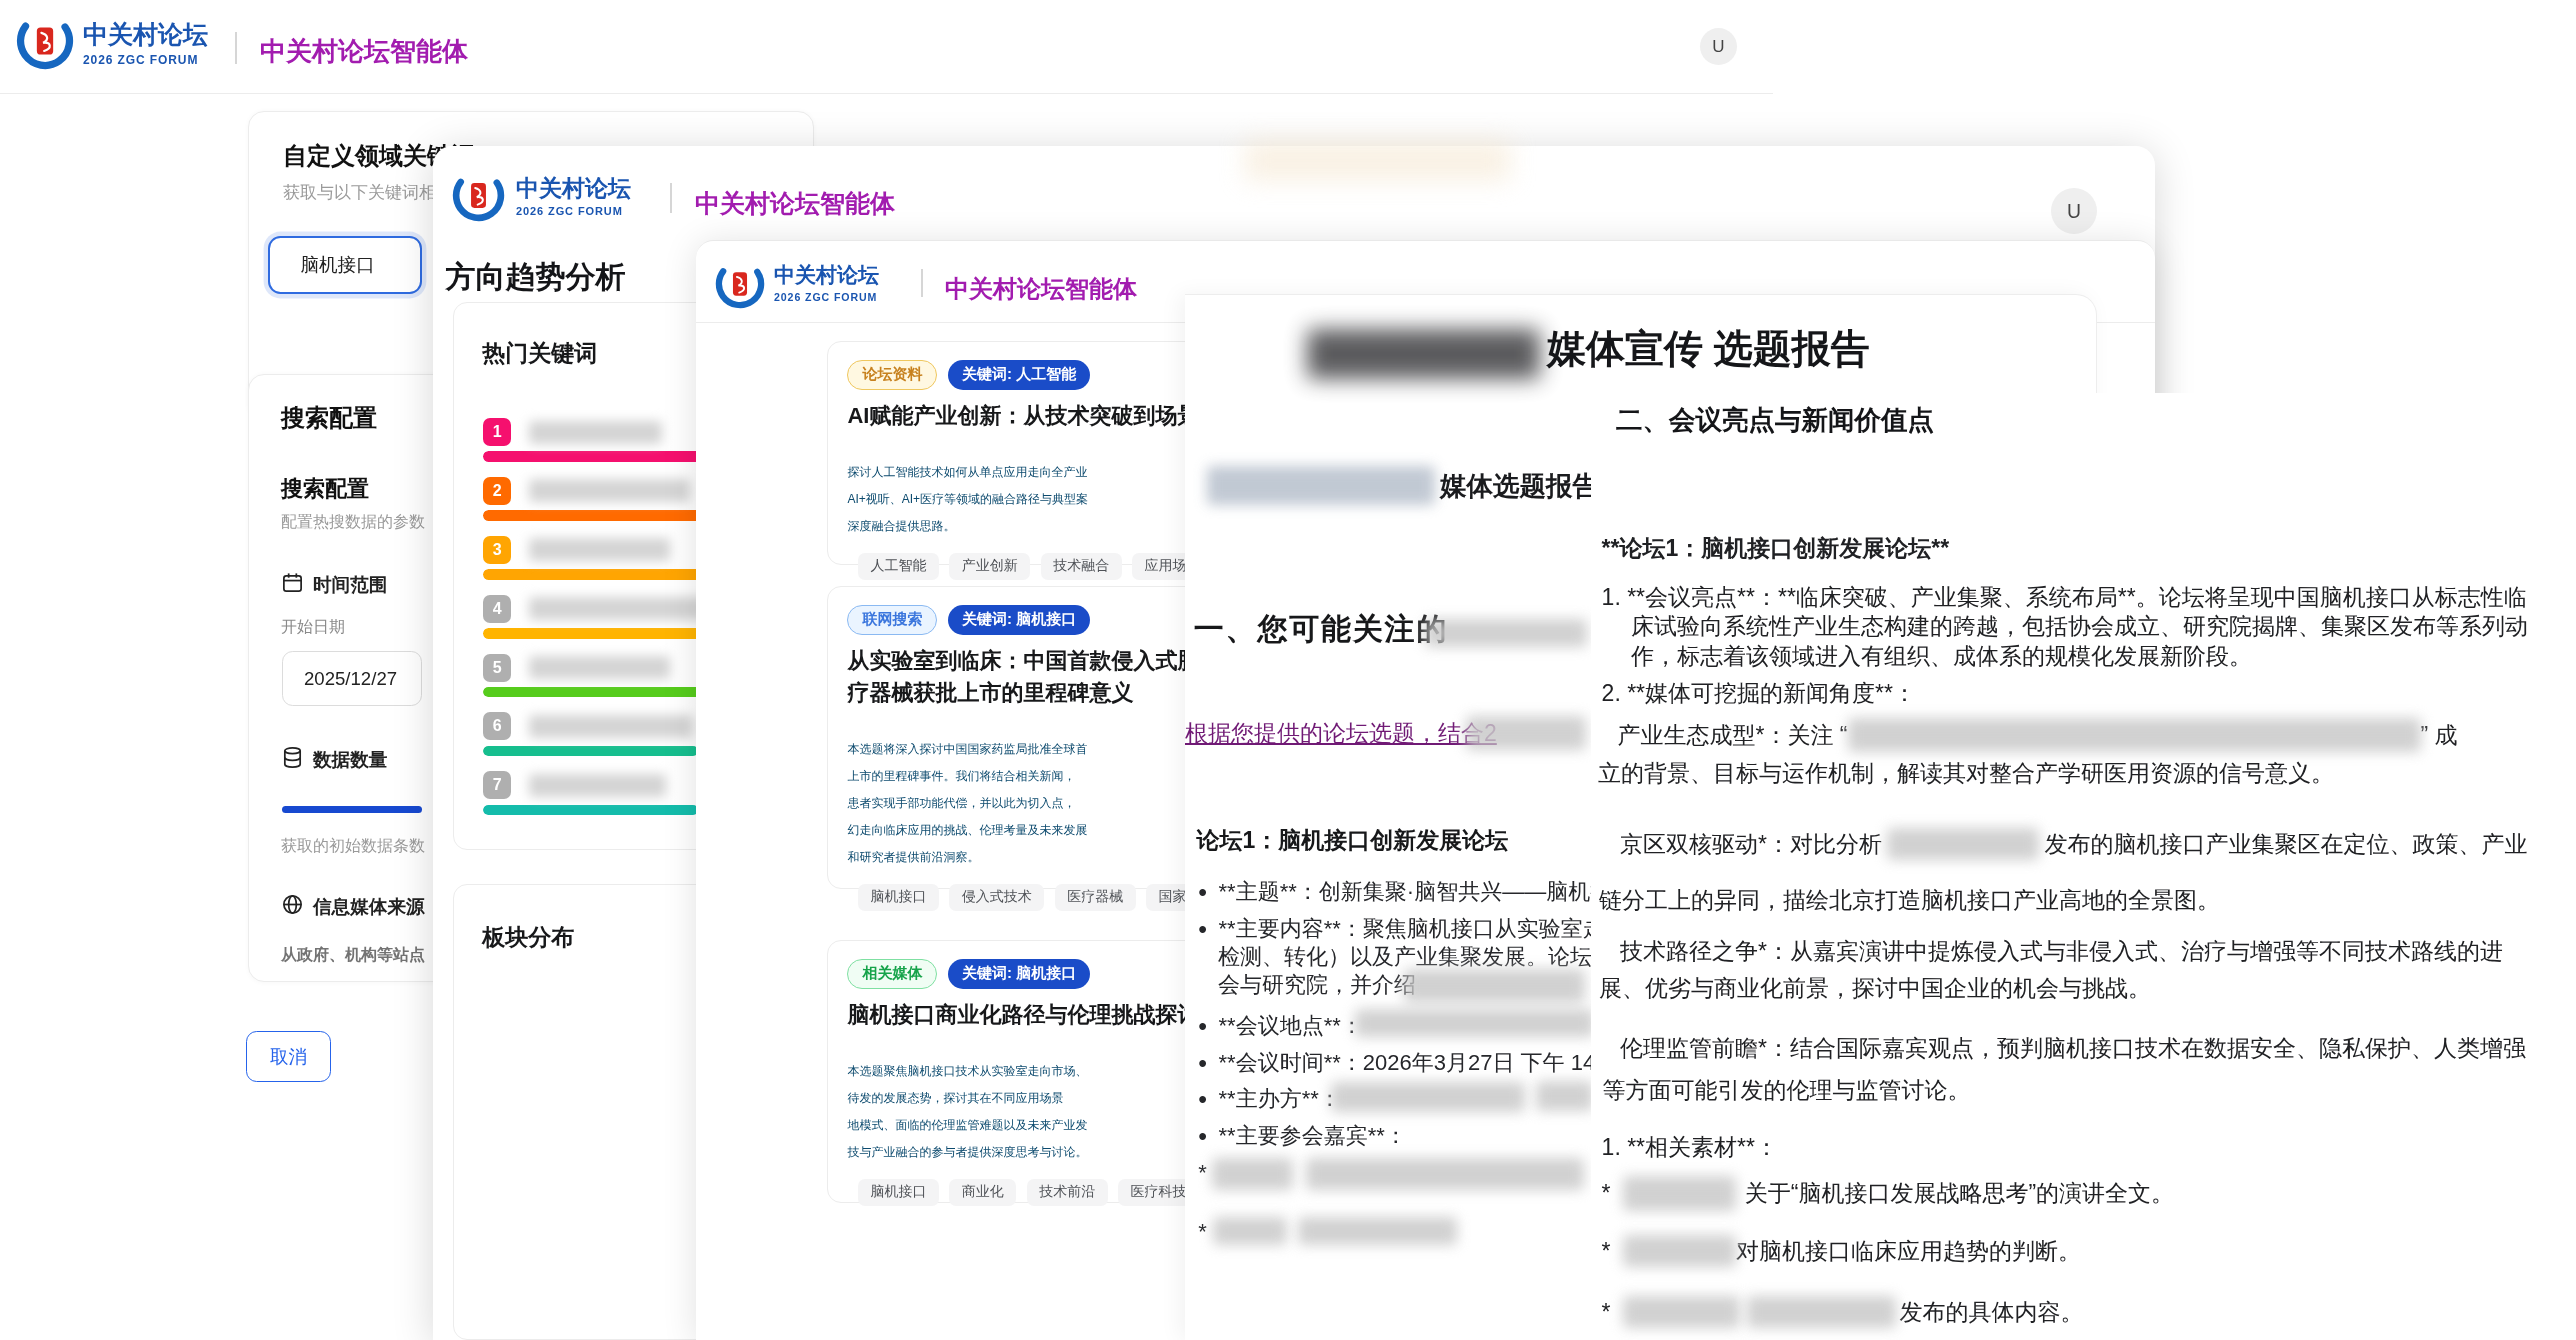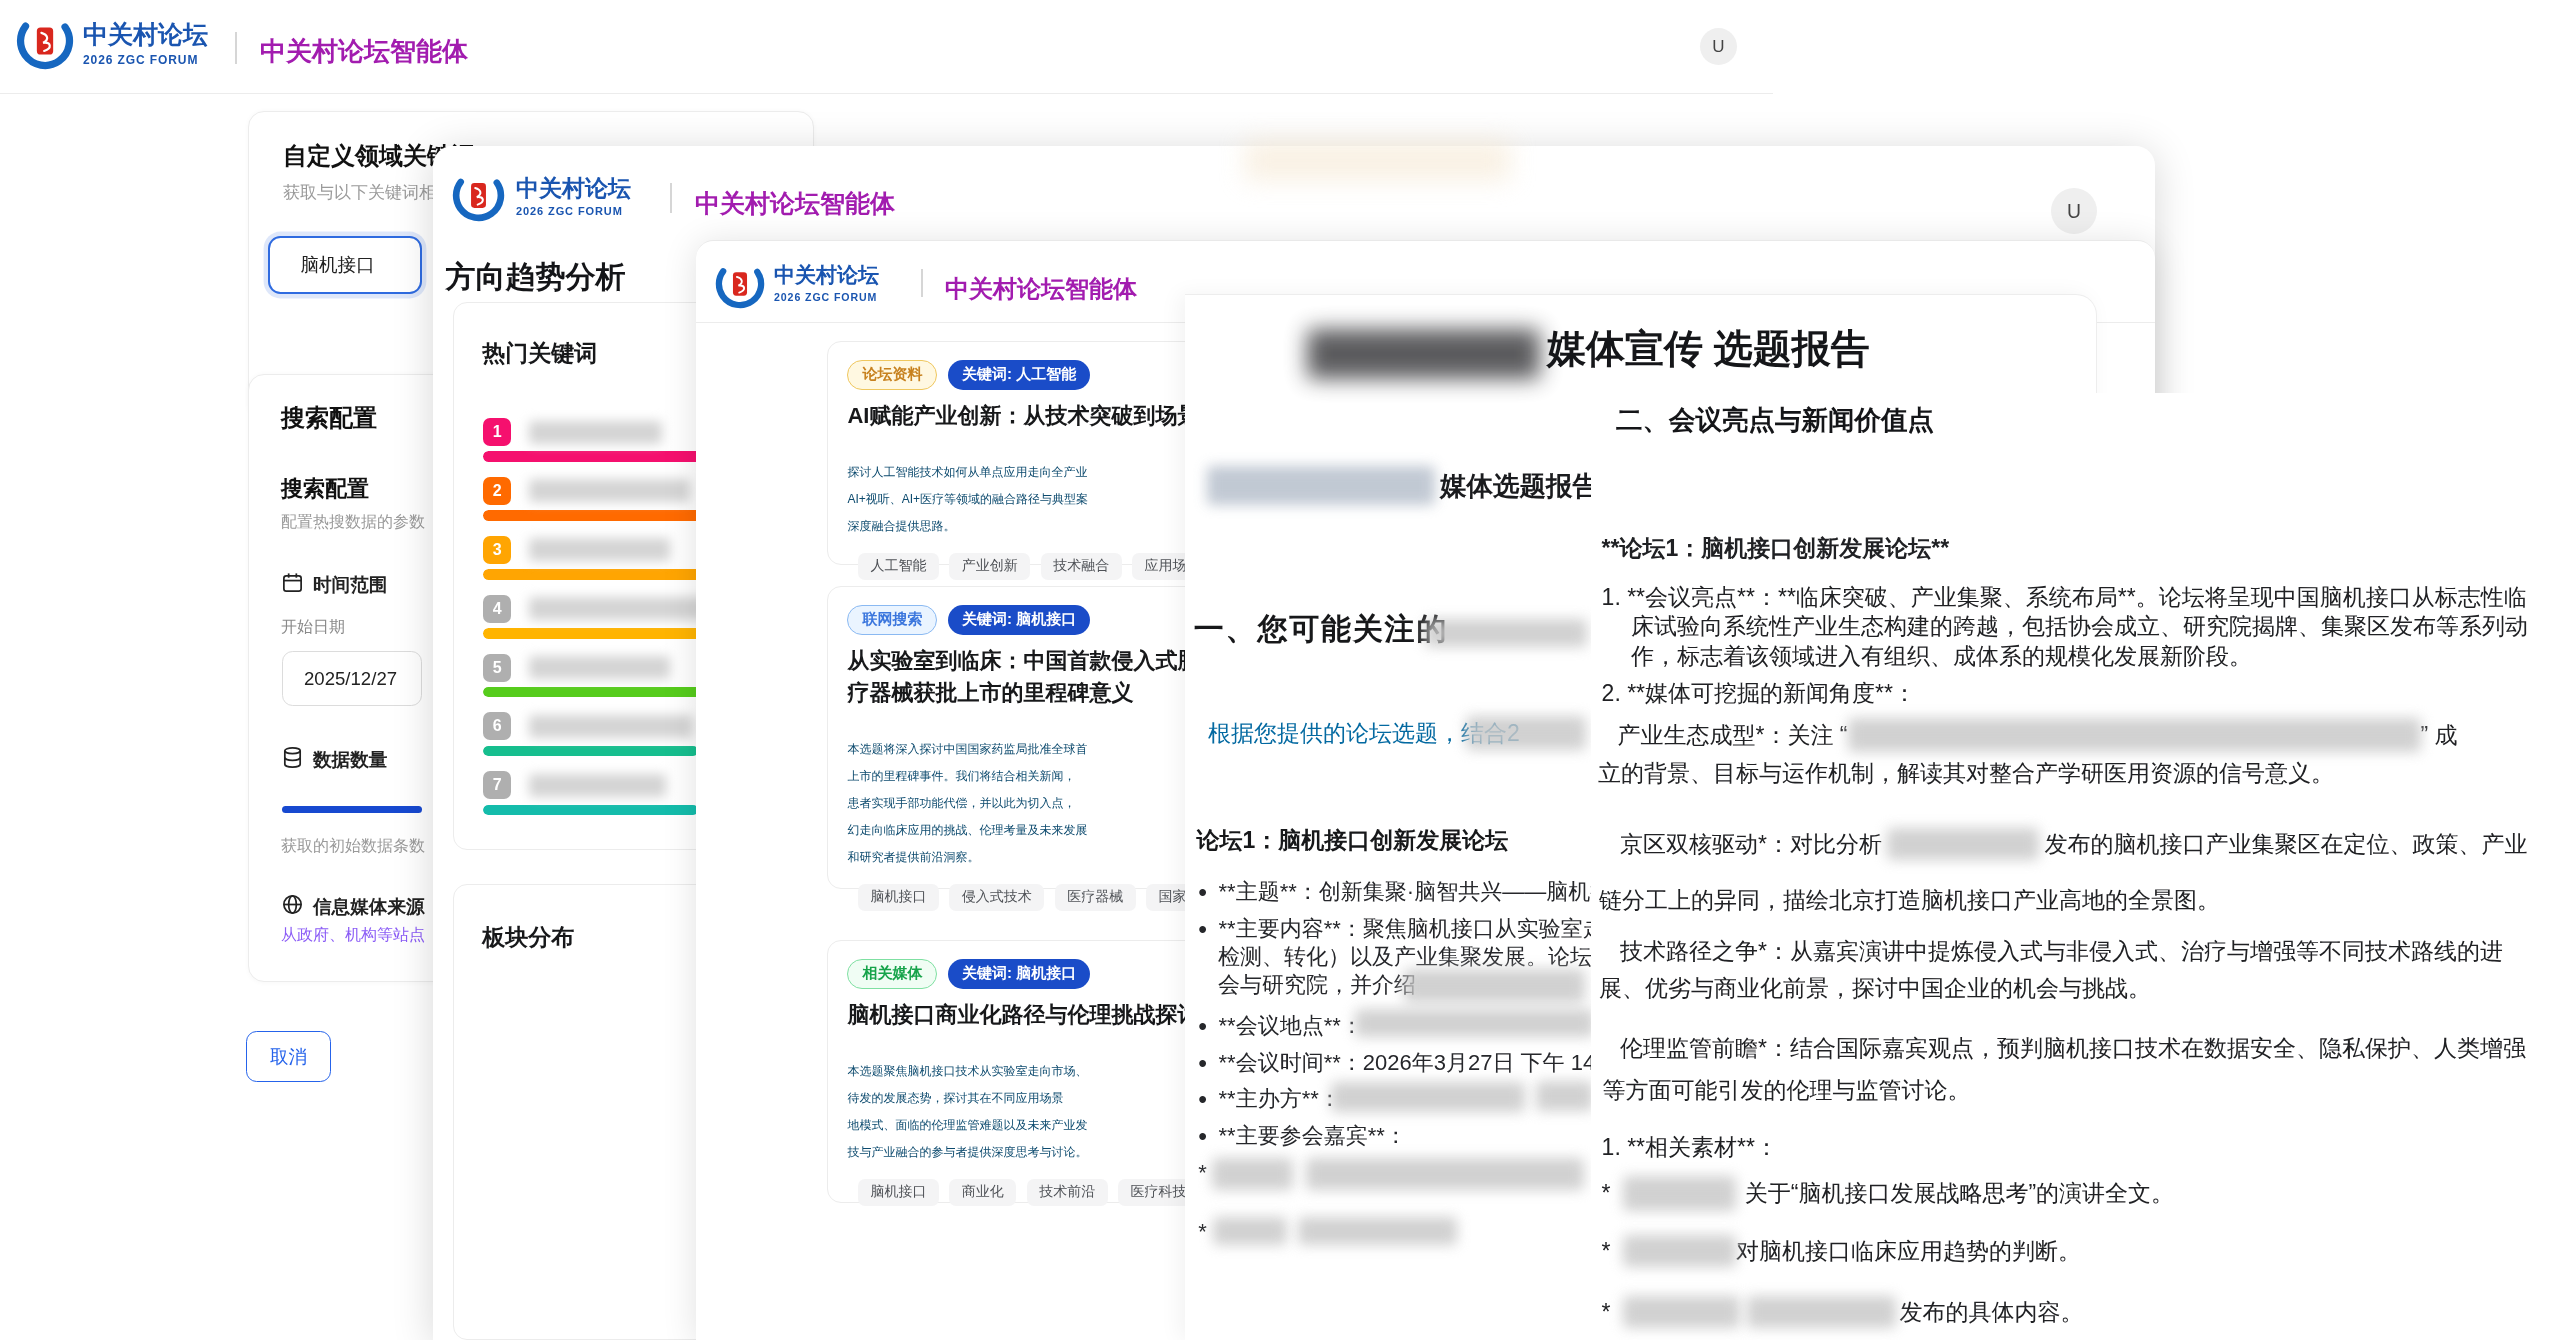--- a/index.html
+++ b/index.html
@@ -134,21 +134,21 @@
     <div class="abs nowrap" style="left:32px;top:461px;font-size:16px;color:#9a9a9a;">获取的初始数据条数</div>
 
     <span class="abs" style="left:32px;top:518px;">
       <svg width="23" height="23" viewBox="0 0 24 24" fill="none" stroke="#222" stroke-width="1.8">
         <circle cx="12" cy="12" r="9"></circle>
           <ellipse cx="12" cy="12" rx="4" ry="9"></ellipse>
           <line x1="3" y1="12" x2="21" y2="12"></line>
       </svg>
     </span>
     <div class="abs nowrap" style="left:64px;top:519px;font-size:18.6px;font-weight:700;color:#222;">信息媒体来源</div>
-    <div class="abs nowrap" style="left:32px;top:550px;font-size:16px;color:#8b5cf6;">从政府、机构等站点</div>
+    <div class="abs nowrap" style="left:32px;top:570px;font-size:16px;color:#737373;font-weight:bold;">从政府、机构等站点</div>
   </div>
 
   <button class="abs" style="left:246px;top:1031px;width:85px;height:51px;background:#fff;border:1.8px solid #2563eb;border-radius:10.6px;cursor:pointer;">
     <span style="font-size:18.6px;color:#2563eb;">取消</span>
   </button>
 </div>
 
 <div id="win2" class="win">
   <span class="abs" style="left:19.4px;top:23px;width:53px;height:53px;">
     <svg width="53" height="53" viewBox="0 0 64 64">
@@ -334,21 +334,21 @@
 <div id="win4" class="win">
   <div class="bl bl-dark" style="left:122px;top:34px;width:233px;height:50px;"></div>
   <div class="abs nowrap" style="left:362px;top:26.5px;font-size:39px;font-weight:700;color:#151619;">媒体宣传 选题报告</div>
 
   <div class="bl bl-blue" style="left:22px;top:171px;width:228px;height:39px;"></div>
   <div class="abs nowrap" style="left:255px;top:173px;font-size:26.5px;font-weight:700;color:#1a1b1e;">媒体选题报告</div>
 
   <div class="abs nowrap" style="left:8.8px;top:314px;font-size:30px;font-weight:700;color:#17181a;letter-spacing:1.8px;">一、您可能关注的</div>
   <div class="bl" style="left:240px;top:324px;width:162px;height:28px;"></div>
 
-  <div class="abs nowrap" style="left:23px;top:423px;font-size:23px;color:#0369a1;">根据您提供的论坛选题，结合2</div>
+  <div class="abs nowrap" style="left:0;top:423px;font-size:23px;color:#701a75;text-decoration:underline;">根据您提供的论坛选题，结合2</div>
   <div class="bl" style="left:281px;top:421px;width:120px;height:34px;"></div>
 
   <div class="abs nowrap" style="left:11.5px;top:530px;font-size:23px;font-weight:700;color:#17181a;">论坛1：脑机接口创新发展论坛</div>
 
   <div class="doc-bullet" style="left:13.3px;top:582px;">
       <span style="margin-right:11.5px;font-size:25px;">•</span>
       <span>**主题**：创新集聚·脑智共兴——脑机接口</span>
     </div>
   <div class="doc-bullet" style="left:13.3px;top:619px;">
       <span style="margin-right:11.5px;font-size:25px;">•</span>

